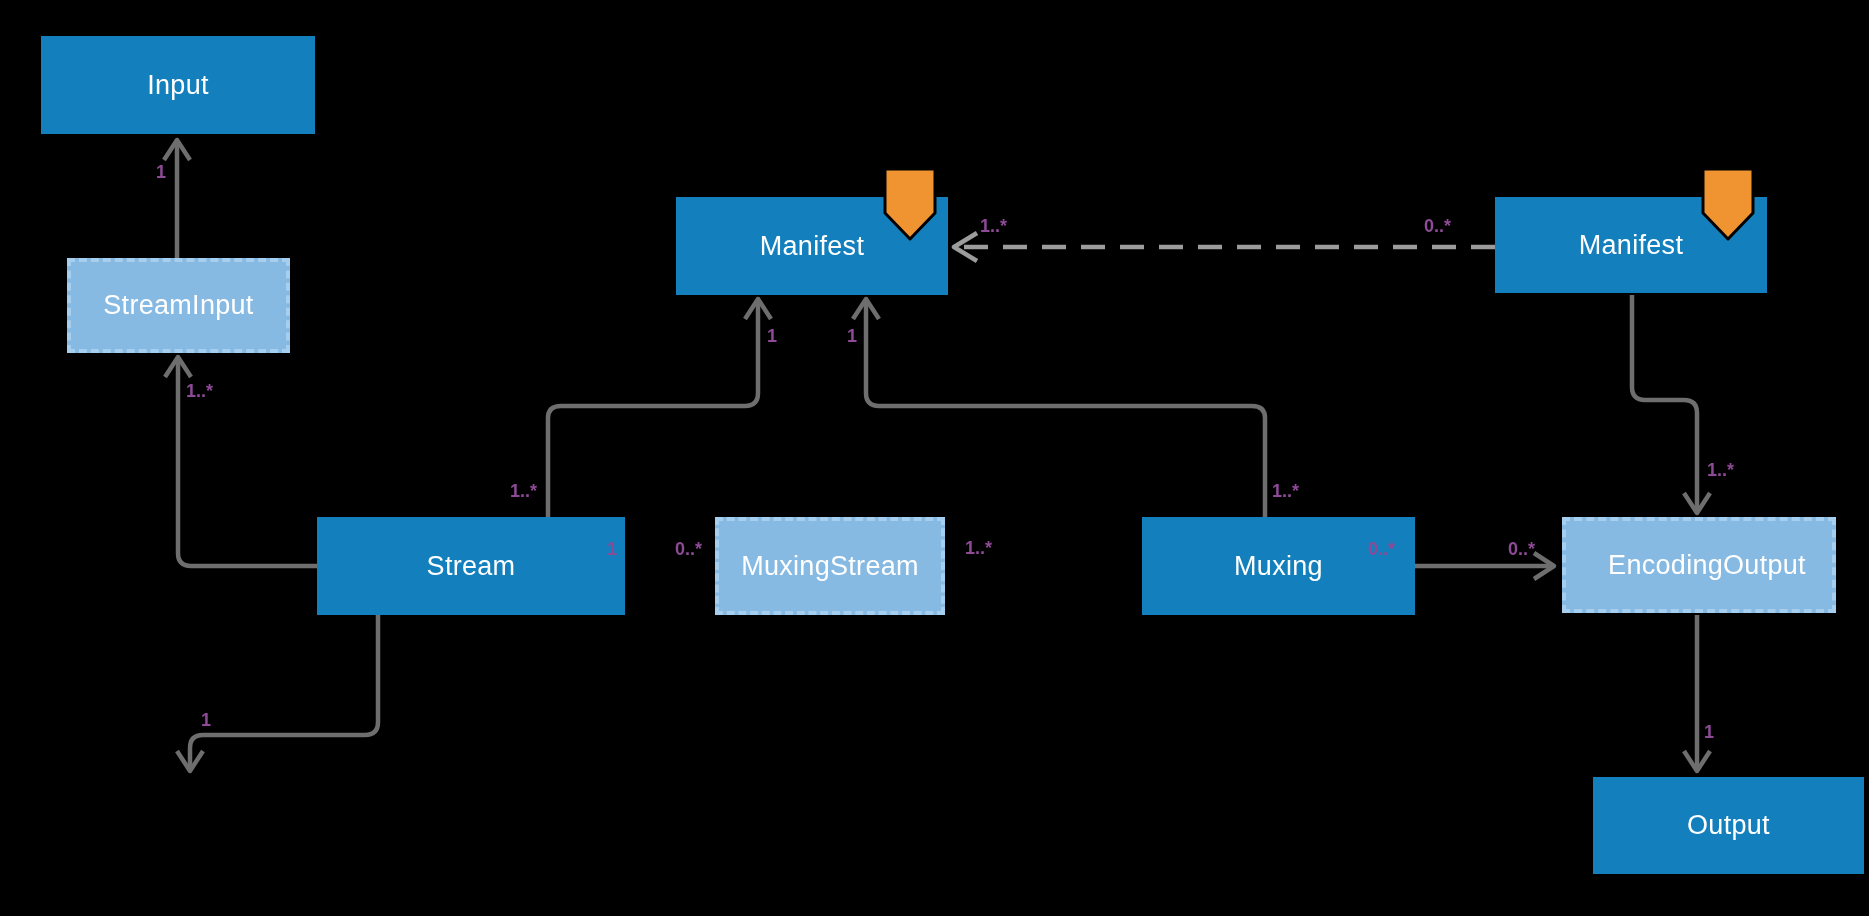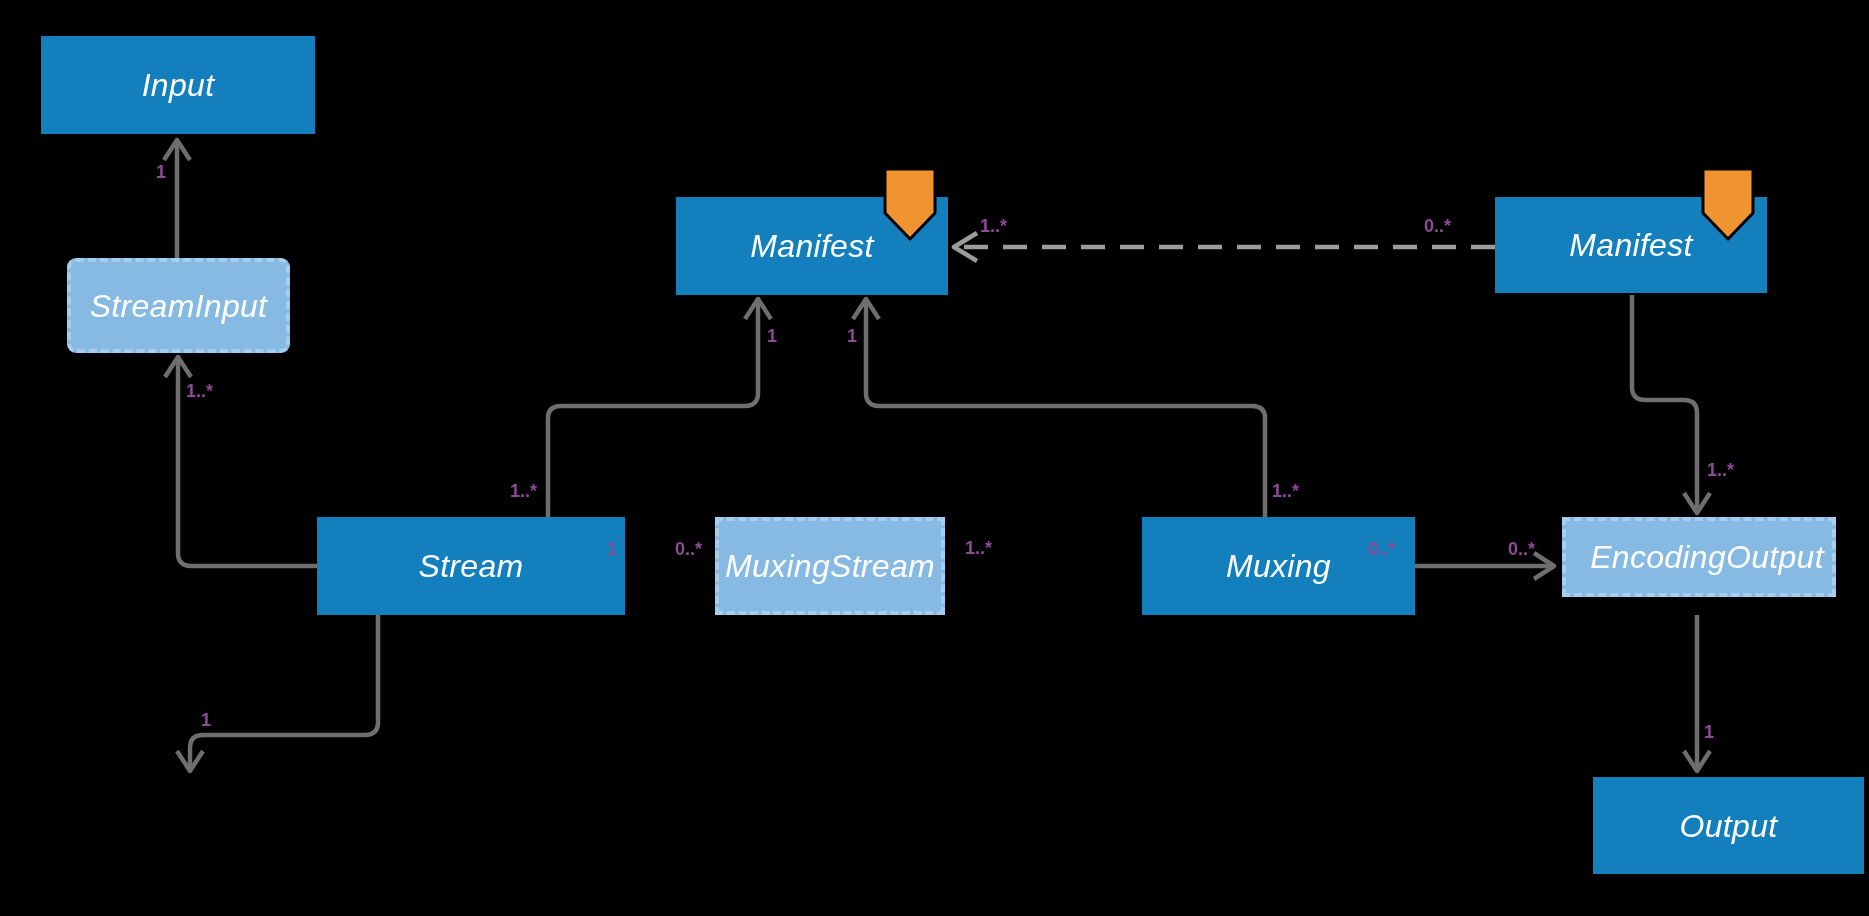--- a/index.html
+++ b/index.html
@@ -23,24 +23,23 @@
     height: 916px;
     pointer-events: none;
   }
   .node {
     position: absolute;
     display: flex;
     align-items: center;
     justify-content: center;
     box-sizing: border-box;
     color: #ffffff;
-    font-size: 32px;
+    font-size: 27px;
     line-height: 1;
     letter-spacing: 0.3px;
-    font-style: italic;
   }
   .node.solid {
     background: #1380BD;
   }
   .node.dashed {
     background: #87BAE3;
     border: 4px dashed #A6CEEE;
   }
   .badge {
     position: absolute;
@@ -91,21 +90,21 @@
 
       <path stroke="#9c9c9c" stroke-dasharray="24 15" d="M 1495 247 H 964"></path>
       <path stroke="#9c9c9c" d="M 977 233 L 954 247 L 977 261"></path>
     </g>
   </svg>
 
   <div class="node solid" style="left:41px; top:36px; width:274px; height:98px;">
     <span>Input</span>
   </div>
 
-  <div class="node dashed" style="left:67px; top:258px; width:223px; height:95px;border-radius:9px;">
+  <div class="node dashed" style="left:67px; top:258px; width:223px; height:95px;">
     <span>StreamInput</span>
   </div>
 
   <div class="node solid" style="left:676px; top:197px; width:272px; height:98px;">
     <span>Manifest</span>
   </div>
 
   <div class="node solid" style="left:1495px; top:197px; width:272px; height:96px;">
     <span>Manifest</span>
   </div>
@@ -115,21 +114,21 @@
   </div>
 
   <div class="node dashed" style="left:715px; top:517px; width:230px; height:98px;justify-content:center;">
     <span>MuxingStream</span>
   </div>
 
   <div class="node solid" style="left:1142px; top:517px; width:273px; height:98px;">
     <span>Muxing</span>
   </div>
 
-  <div class="node dashed" style="left:1562px; top:517px; width:274px; height:80px;padding-left:16px;">
+  <div class="node dashed" style="left:1562px; top:517px; width:274px; height:96px;padding-left:16px;">
     <span>EncodingOutput</span>
   </div>
 
 
   <div class="node solid" style="left:1562px; top:777px; width:271px; height:97px;margin-left:31px;">
     <span>Output</span>
   </div>
 
   <svg class="badge" style="left:882px; top:166px;" viewBox="0 0 56 78" xmlns="http://www.w3.org/2000/svg">
     <polygon points="3,3 53,3 53,47 28,73 3,47" fill="#EF9430" stroke="#000000" stroke-width="3" stroke-linejoin="round"></polygon>

